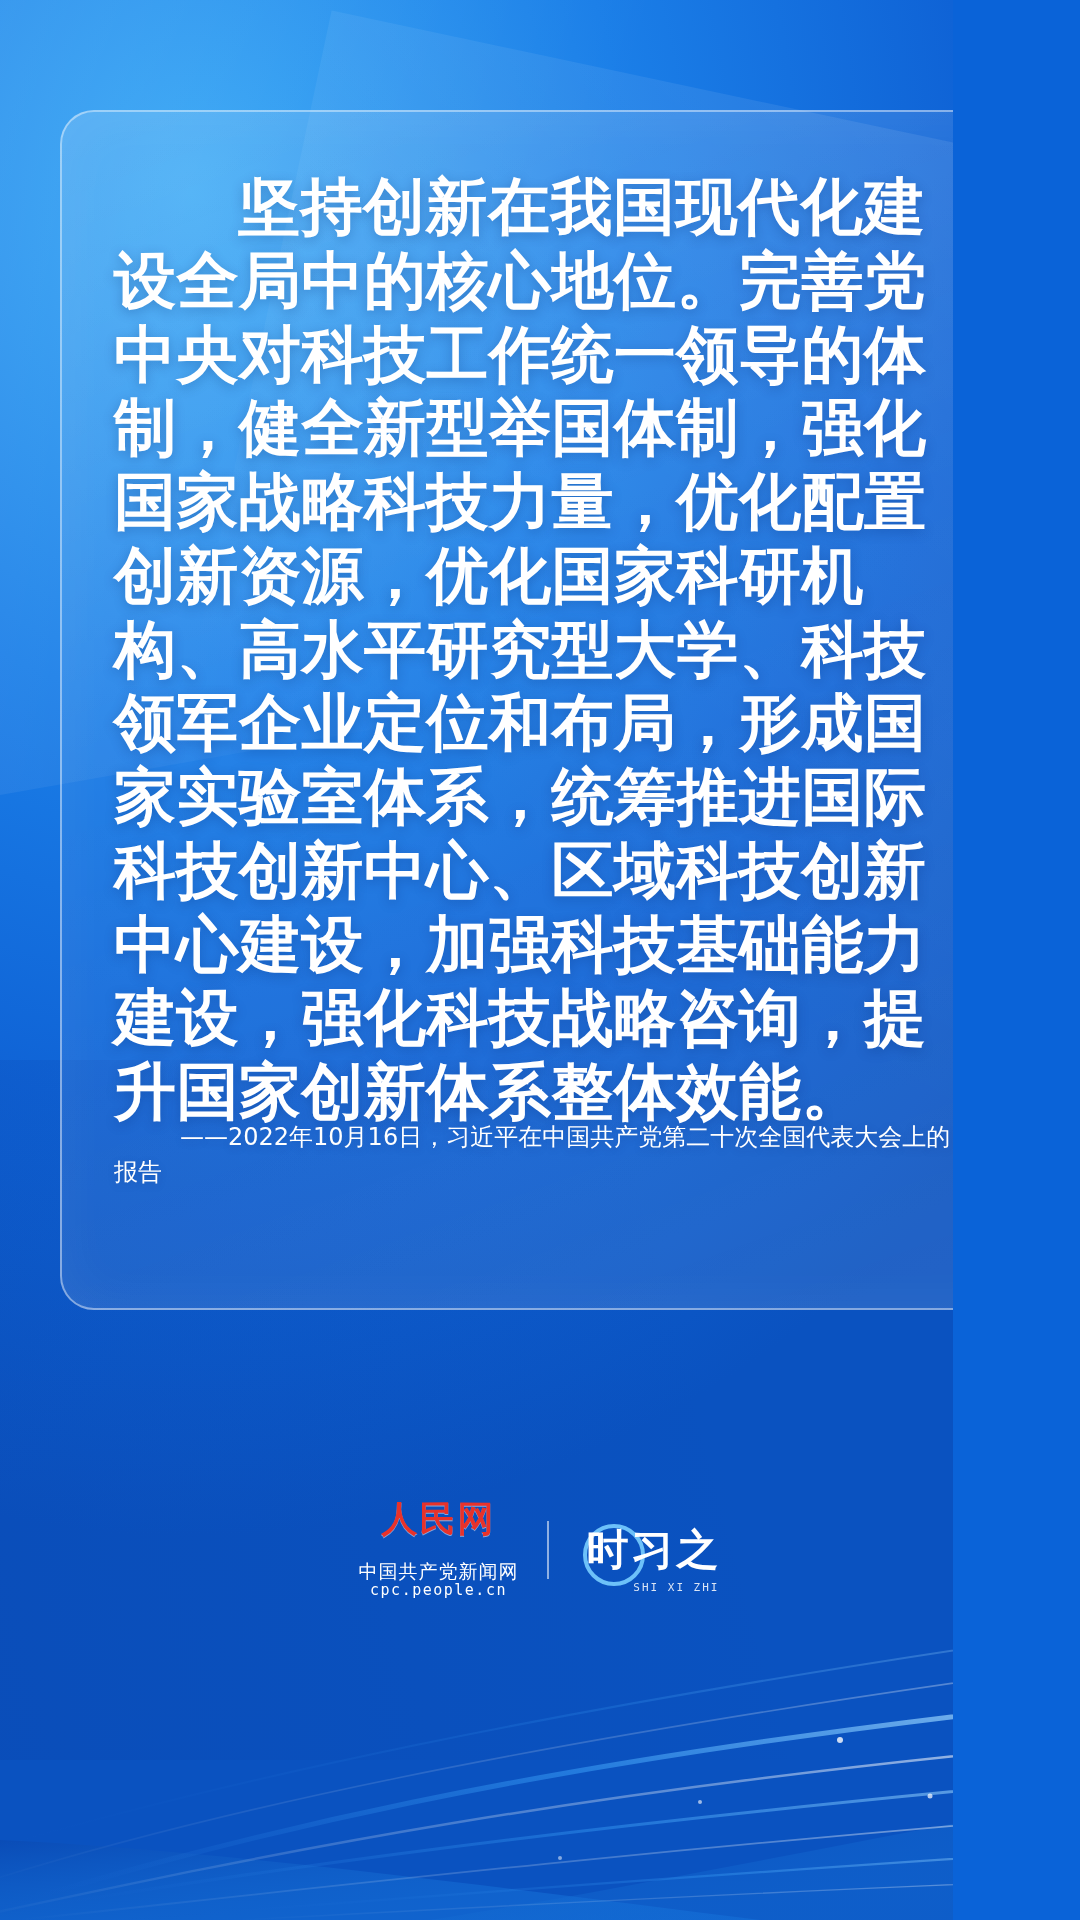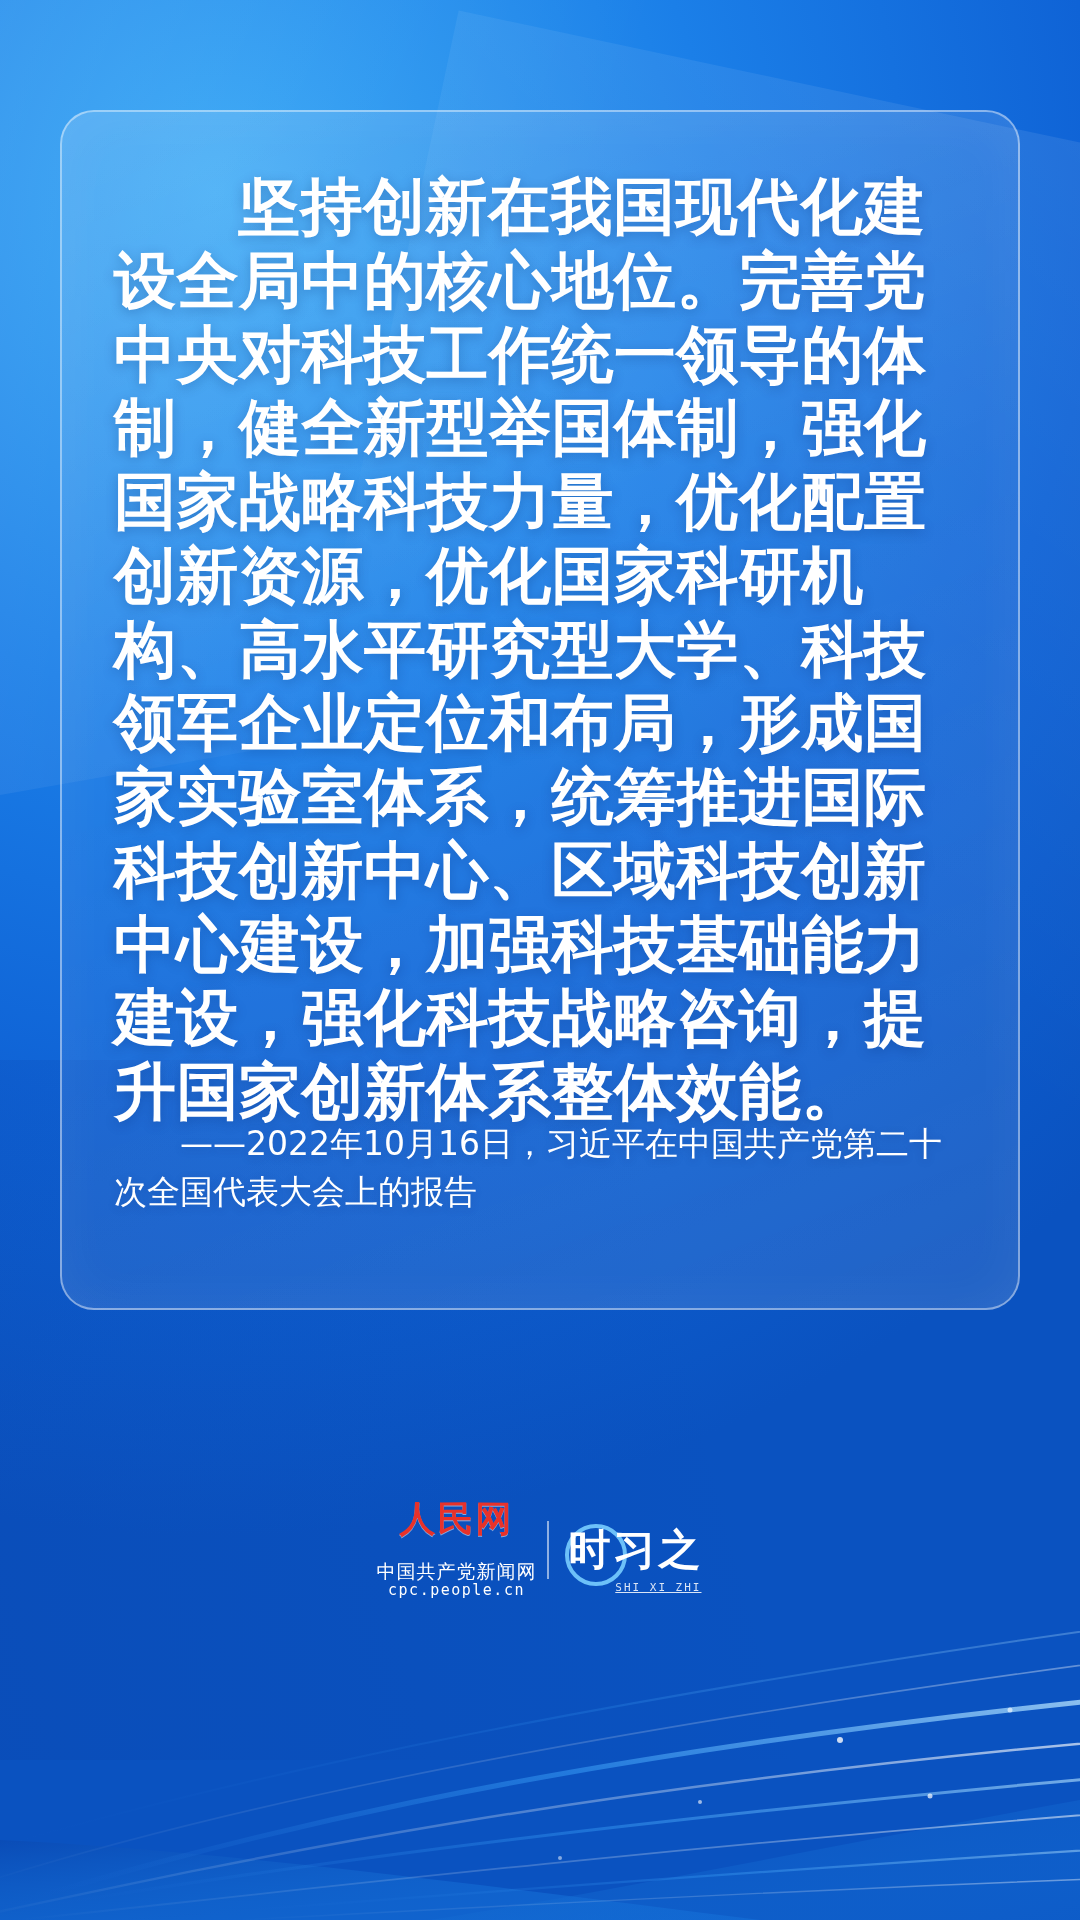--- a/index.html
+++ b/index.html
@@ -9,21 +9,21 @@
   body {
     width: 1080px;
     height: 1920px;
     overflow: hidden;
     font-family: "Liberation Sans", sans-serif;
     background: #0a63d8;
   }
 
   .poster {
     position: relative;
-    width: 1080px;
+    width: 953px;
     height: 1920px;
     background:
       radial-gradient(120% 70% at 20% 10%, #36a7f5 0%, #1b7fe8 38%, #0f63d6 68%, #0a52c0 100%);
     overflow: hidden;
   }
 
   
   .bg-band {
     position: absolute;
     pointer-events: none;
@@ -76,36 +76,36 @@
   }
 
   .attribution {
     position: absolute;
     left: 52px;
     top: 1008px;
     width: 856px;
     color: #ffffff;
     font-family: "DejaVu Sans", "Liberation Sans", sans-serif;
     font-weight: 400;
-    font-size: 33px;
+    font-size: 24px;
     line-height: 1.45;
     text-indent: 66px;
     text-shadow: 0 2px 8px rgba(0,40,110,0.22);
   }
 
   
   .footer {
     position: absolute;
     left: 0;
     bottom: 322px;
     width: 1080px;
     display: flex;
     align-items: center;
     justify-content: center;
-    gap: 10px;
+    gap: 28px;
   }
   .logo-people {
     display: flex;
     flex-direction: column;
     align-items: center;
     line-height: 1;
   }
   .logo-people .lp-main {
     color: #e8322a;
     font-family: "DejaVu Sans", "Liberation Sans", sans-serif;
@@ -161,21 +161,20 @@
     letter-spacing: 3px;
   }
   .logo-shixi .sx-pinyin {
     position: absolute;
     right: 2px;
     bottom: -16px;
     color: rgba(255,255,255,0.85);
     font-family: "DejaVu Sans Mono", monospace;
     font-size: 11px;
     letter-spacing: 2px;
-    text-decoration: underline;
   }
 
   
   .streaks {
     position: absolute;
     left: 0;
     bottom: 0;
     width: 1080px;
     height: 330px;
   }

